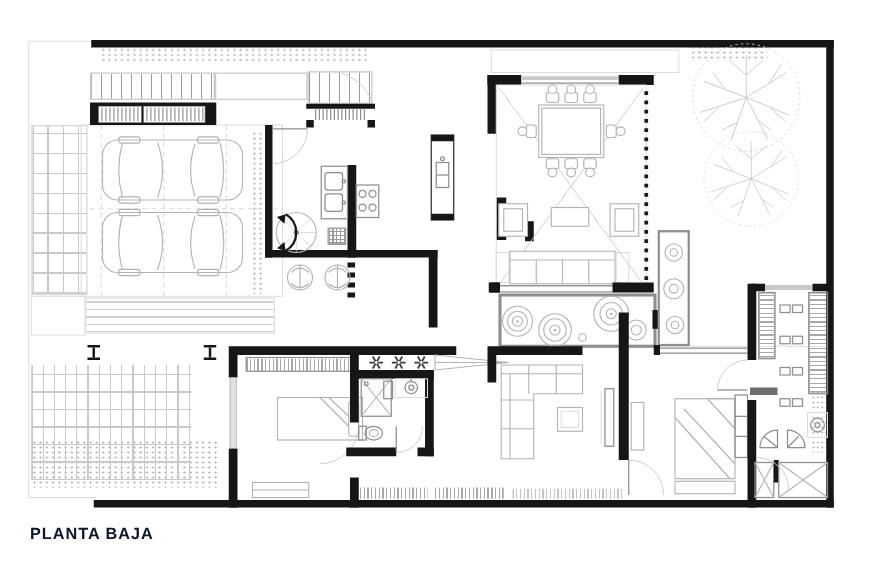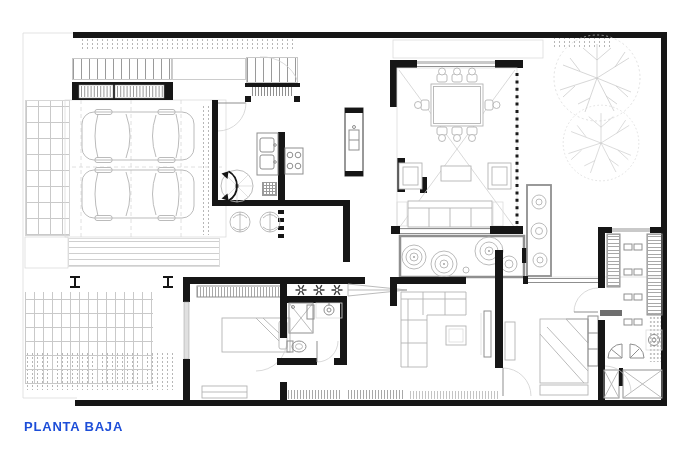--- a/index.html
+++ b/index.html
@@ -17,21 +17,21 @@
   .cross{background-image:repeating-linear-gradient(90deg,#9a9a9a 0 1px,transparent 1px 3px),repeating-linear-gradient(0deg,#9a9a9a 0 1px,transparent 1px 3px);border:1px solid #9a9a9a;}
   .panel{border:1px solid #ccc;}
   svg.plan{position:absolute;left:0;top:0;}
   .w{fill:#161616;stroke:none;}
   .f{fill:none;stroke:#b3b3b3;stroke-width:0.9;}
   .ff{fill:#fff;stroke:#b3b3b3;stroke-width:0.9;}
   .g{fill:none;stroke:#8f8f8f;stroke-width:1;}
   .x{fill:none;stroke:#dcdcdc;stroke-width:0.8;}
   .d{fill:none;stroke:#cfcfcf;stroke-width:0.8;}
   .t{fill:none;stroke:#c6c6c6;stroke-width:0.7;}
-  .plan-title{position:absolute;left:24px;top:419px;font-size:13px;font-weight:bold;letter-spacing:.8px;color:#1d4ed8;}
+  .plan-title{position:absolute;left:24px;top:419px;font-size:13px;font-weight:bold;letter-spacing:.8px;color:#0f172a;}
 </style>
 </head>
 <body>
 
 <div class="stage">
 
   <div class="tex dots" style="left:80px;top:38px;width:215px;height:11px"></div>
   <div class="tex dots" style="left:552px;top:36px;width:62px;height:13px"></div>
   <div class="tex dots" style="left:201px;top:105px;width:11px;height:130px"></div>
   <div class="tex dots" style="left:25px;top:352px;width:150px;height:38px"></div>

